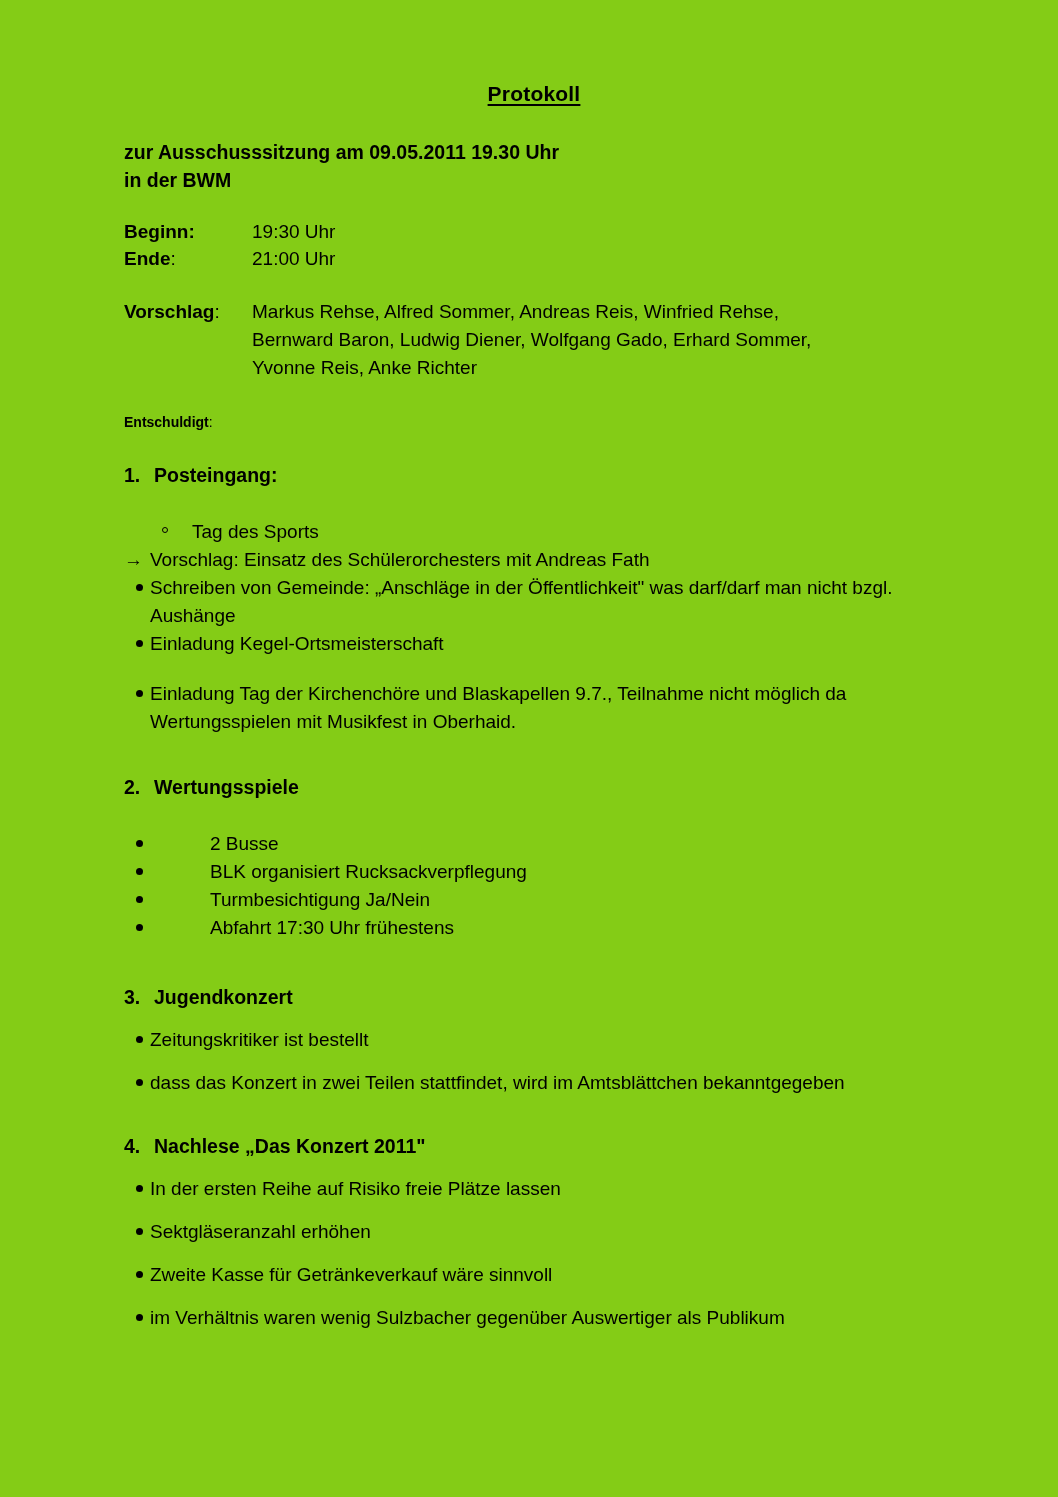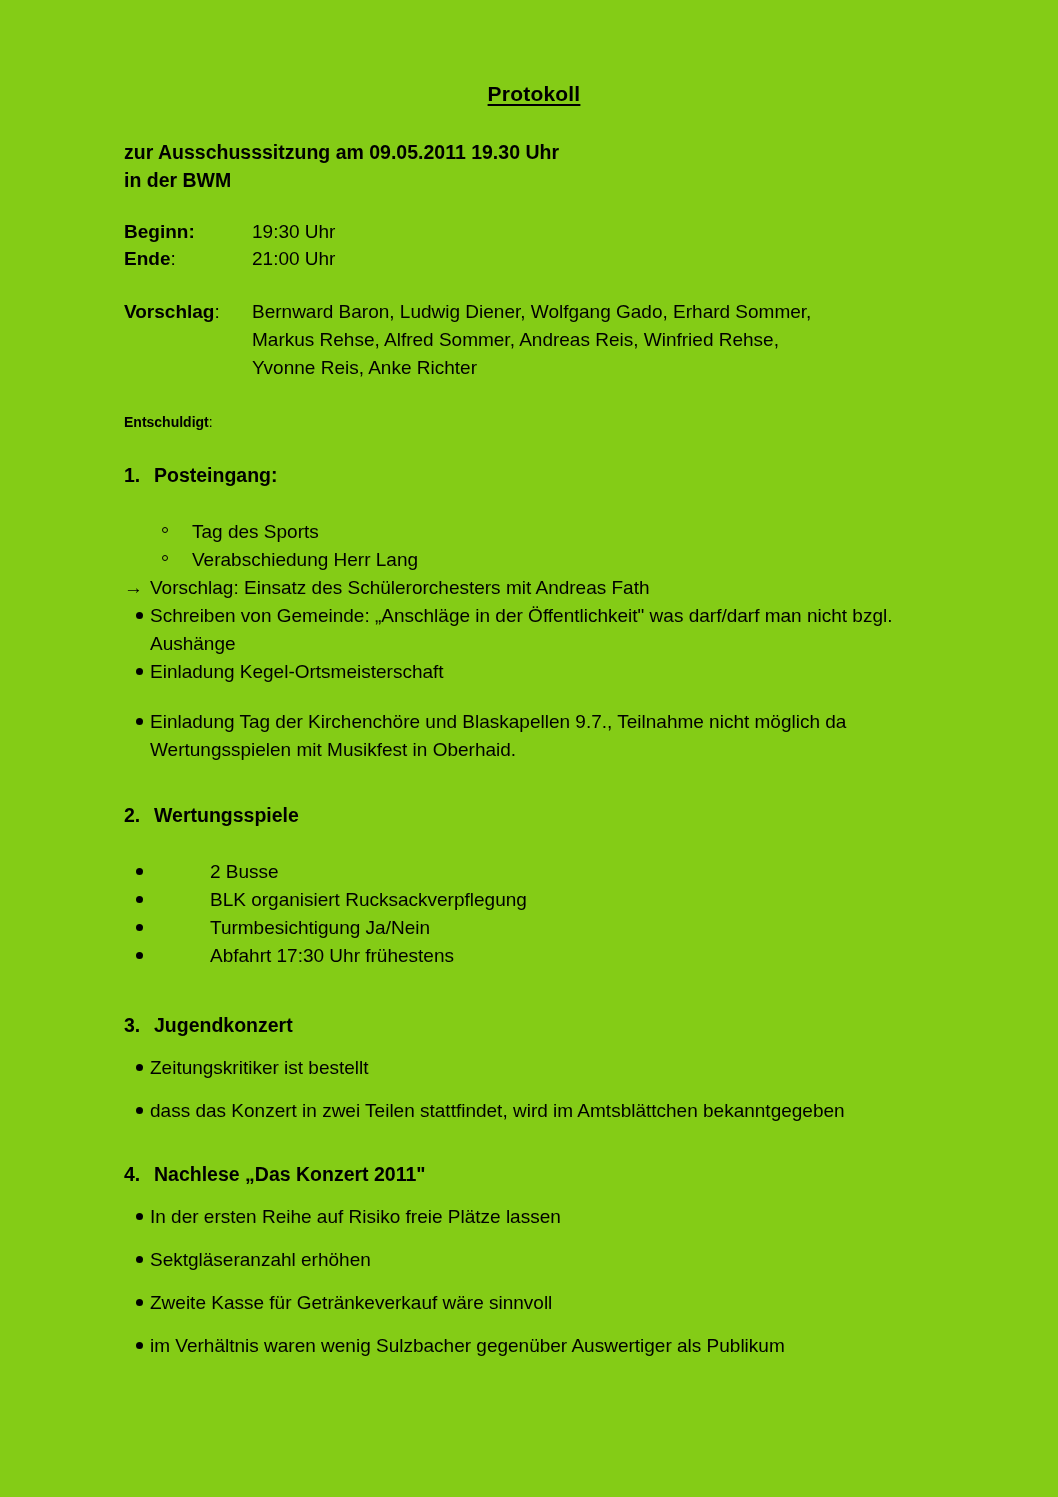--- a/index.html
+++ b/index.html
@@ -214,22 +214,22 @@
       <div class="time-row">
         <div class="time-label"><span>Ende</span><span class="plain-colon">:</span></div>
         <div class="time-value">21:00 Uhr</div>
       </div>
     </div>
 
     <div class="people-block">
       <div class="people-row">
         <div class="people-label"><span>Vorschlag</span><span class="plain-colon">:</span></div>
         <div class="people-names">
+          <div>Markus Rehse, Alfred Sommer, Andreas Reis, Winfried Rehse,</div>
           <div>Bernward Baron, Ludwig Diener, Wolfgang Gado, Erhard Sommer,</div>
-          <div>Markus Rehse, Alfred Sommer, Andreas Reis, Winfried Rehse,</div>
           <div>Yvonne Reis, Anke Richter</div>
         </div>
       </div>
     </div>
 
     <div class="excused-block">
       <div class="excused-row">
         <div class="excused-label"><span>Entschuldigt</span><span class="plain-colon">:</span></div>
       </div>
     </div>
@@ -238,24 +238,20 @@
       <div class="section-heading">
         <div class="section-num">1.</div>
         <div class="section-title">Posteingang:</div>
       </div>
       <div class="bullets tight">
         <div class="spacer-sm"></div>
         <div class="sub-row">
           <div class="marker"><span class="ring"></span></div>
           <div class="btext">Tag des Sports</div>
         </div>
-        <div class="sub-row">
-          <div class="marker"><span class="ring"></span></div>
-          <div class="btext">Verabschiedung Herr Lang</div>
-        </div>
         <div class="arrow-row">
           <div class="marker">→</div>
           <div class="btext">Vorschlag: Einsatz des Schülerorchesters mit Andreas Fath</div>
         </div>
         <div class="bullet-row">
           <div class="marker"><span class="dot"></span></div>
           <div class="btext">Schreiben von Gemeinde: „Anschläge in der Öffentlichkeit" was darf/darf man nicht bzgl. Aushänge</div>
         </div>
         <div class="bullet-row">
           <div class="marker"><span class="dot"></span></div>

